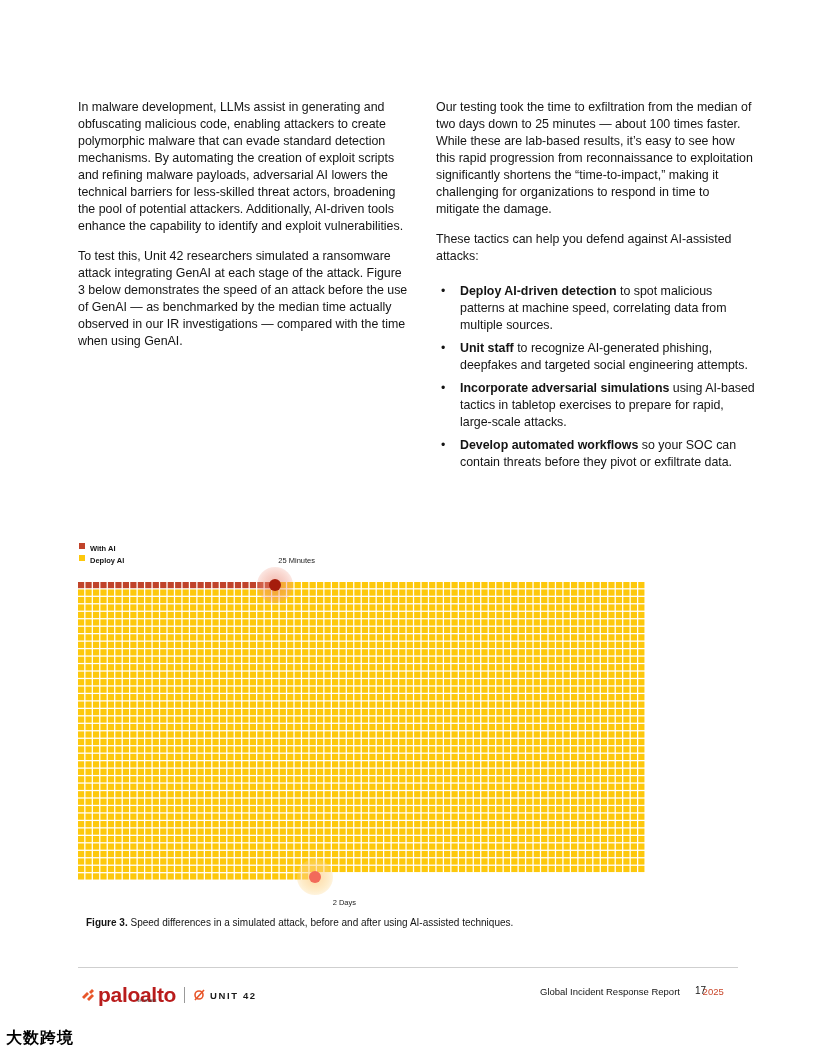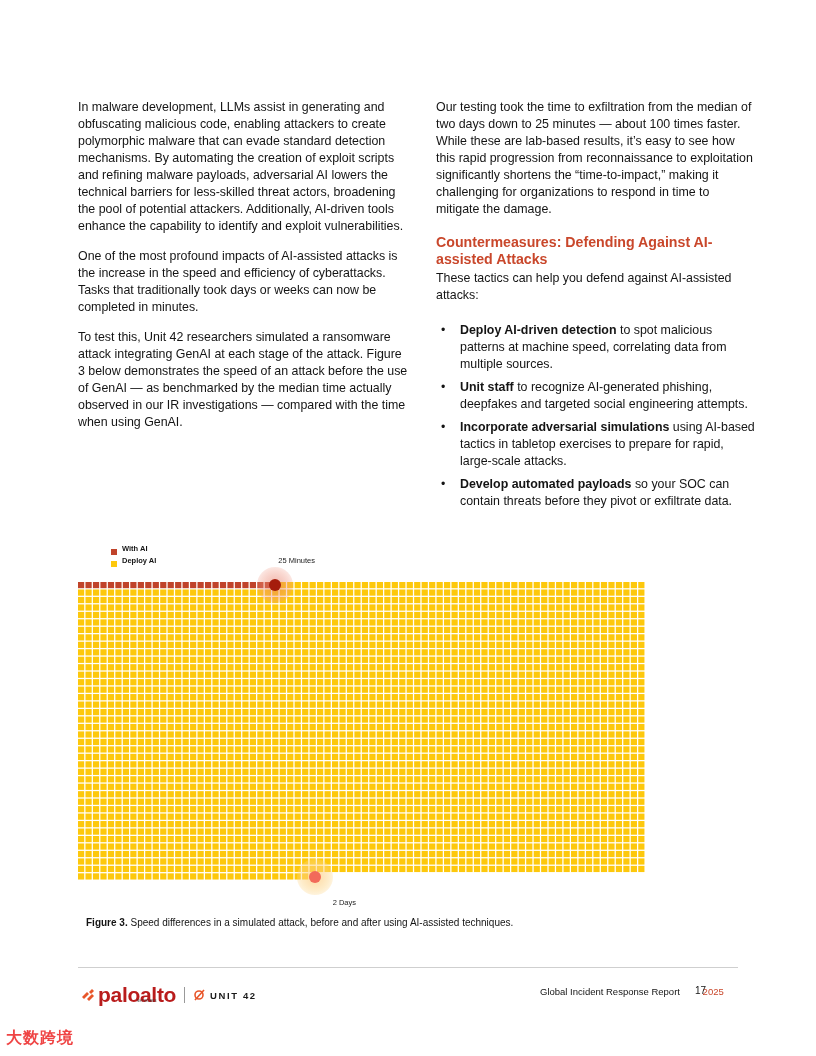--- a/index.html
+++ b/index.html
@@ -11,57 +11,55 @@
     p { margin: 0 0 13px 0; }
     h2 { margin: 0 0 2px 0; font-size: 14.2px; line-height: 17px; color: #c9472b; font-weight: bold; }
     .h-speed { margin-top: 16px; }
     .h-counter { margin-top: 16px; }
     ul { list-style: none; margin: 6px 0 0 0; padding: 0; }
     li { position: relative; padding-left: 24px; margin-bottom: 6px; }
     li .bullet { position: absolute; left: 5px; top: 0; }
     li b { font-weight: bold; }
 
     .legend { position: absolute; left: 79px; top: 543px; font-size: 7.5px; font-weight: bold; line-height: 12px; }
-    .legend-row { display: flex; align-items: flex-end; height: 12px; margin-left: 32px; }
+    .legend-row { display: flex; align-items: flex-start; height: 12px; }
     .swatch { width: 6px; height: 6px; margin-right: 5px; display: inline-block; }
     .marker-label { position: absolute; font-size: 7.5px; color: #222; text-align: right; width: 80px; }
     .grid { position: absolute; left: 78px; top: 582px; width: 570px; height: 300px; }
     .grid svg { display: block; }
     .marker { position: absolute; border-radius: 50%; }
     .caption { position: absolute; left: 78px; top: 916px; font-size: 10px; line-height: 14px; }
     .caption b { font-weight: bold; padding-left: 8px; }
     .rule { position: absolute; left: 78px; top: 967px; width: 660px; height: 1px; background: #cfcfcf; }
     .footer-logo { position: absolute; left: 80px; top: 983px; display: flex; align-items: center; }
     .pa-text { font-size: 21px; font-weight: bold; letter-spacing: -0.3px; color: #b91c1c; }
     .pa-sub { position: absolute; left: 39px; top: 16px; font-size: 3px; letter-spacing: 0.3px; color: #333; }
     .sep { width: 1px; height: 16px; background: #999; margin: 0 8px; }
     .u42 { font-size: 9.5px; font-weight: bold; letter-spacing: 1.6px; color: #1a1a1a; }
     .footer-title { position: absolute; left: 540px; top: 986px; font-size: 9.5px; }
     .footer-year { color: #c9472b; margin-left: 20px; }
     .page-num { position: absolute; left: 695px; top: 985px; font-size: 10px; }
-    .watermark { position: absolute; left: 6px; top: 1028px; font-size: 16px; color: #ef4444; letter-spacing: 1px; font-weight: bold; }
+    .watermark { position: absolute; left: 6px; top: 1028px; font-size: 16px; color: #000000; letter-spacing: 1px; font-weight: bold; }
   </style>
 </head>
 <body>
 
 <div class="col col-left">
   <p>In malware development, LLMs assist in generating and obfuscating malicious code, enabling attackers to create polymorphic malware that can evade standard detection mechanisms. By automating the creation of exploit scripts and refining malware payloads, adversarial AI lowers the technical barriers for less-skilled threat actors, broadening the pool of potential attackers. Additionally, AI-driven tools enhance the capability to identify and exploit vulnerabilities.</p>
-  <p>One of the most profound impacts of AI-assisted attacks is the increase in the speed and efficiency of cyberattacks. Tasks that traditionally took days or weeks can now be completed in minutes.</p>
   <p>To test this, Unit 42 researchers simulated a ransomware attack integrating GenAI at each stage of the attack. Figure 3 below demonstrates the speed of an attack before the use of GenAI — as benchmarked by the median time actually observed in our IR investigations — compared with the time when using GenAI.</p>
 </div>
 
 <div class="col col-right">
   <p>Our testing took the time to exfiltration from the median of two days down to 25 minutes — about 100 times faster. While these are lab-based results, it’s easy to see how this rapid progression from reconnaissance to exploitation significantly shortens the “time-to-impact,” making it challenging for organizations to respond in time to mitigate the damage.</p>
-  <h2 class="h-counter">Countermeasures: Defending Against AI-assisted Attacks</h2>
   <p style="margin-bottom:18px">These tactics can help you defend against AI-assisted attacks:</p>
   <ul>
     <li><span class="bullet">•</span><b>Deploy AI-driven detection</b><span> to spot malicious patterns at machine speed, correlating data from multiple sources.</span></li>
     <li><span class="bullet">•</span><b>Unit staff</b><span> to recognize AI-generated phishing, deepfakes and targeted social engineering attempts.</span></li>
     <li><span class="bullet">•</span><b>Incorporate adversarial simulations</b><span> using AI-based tactics in tabletop exercises to prepare for rapid, large-scale attacks.</span></li>
-    <li><span class="bullet">•</span><b>Develop automated payloads</b><span> so your SOC can contain threats before they pivot or exfiltrate data.</span></li>
+    <li><span class="bullet">•</span><b>Develop automated workflows</b><span> so your SOC can contain threats before they pivot or exfiltrate data.</span></li>
   </ul>
 </div>
 
 <div class="legend">
   <div class="legend-row">
     <span class="swatch" style="background:#c0432a"></span>
     <span>With AI</span>
   </div>
   <div class="legend-row">
     <span class="swatch" style="background:#fdc80c"></span>

